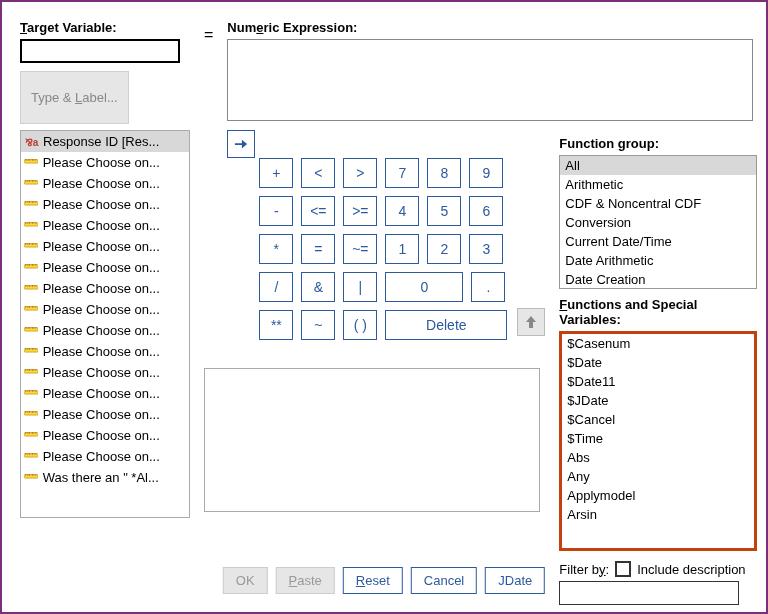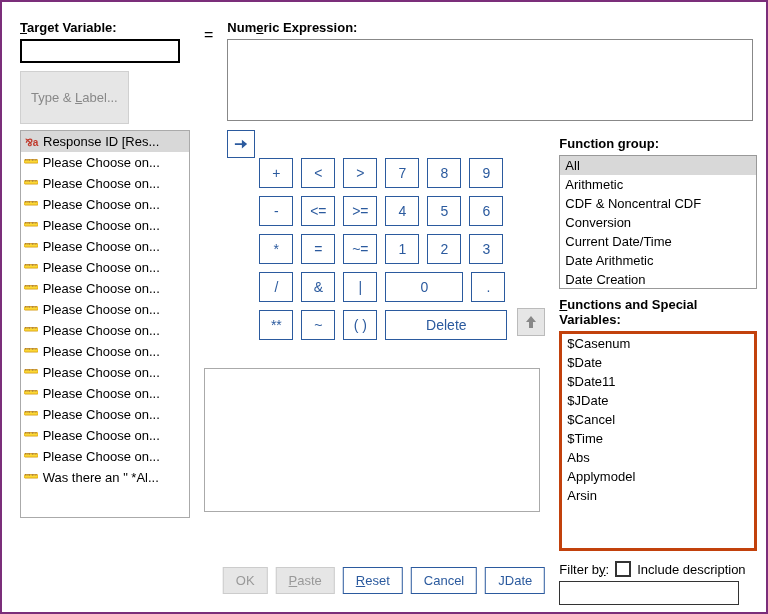--- a/index.html
+++ b/index.html
@@ -379,20 +379,21 @@
           </div>
         <div class="label" style="margin-top:8px"><span class="underline-letter">F</span>unctions and Special Variables:</div>
         <div class="fn-list" id="fnlist">
             <div class="fg-item">$Casenum</div>
             <div class="fg-item">$Date</div>
             <div class="fg-item">$Date11</div>
             <div class="fg-item">$JDate</div>
             <div class="fg-item">$Cancel</div>
             <div class="fg-item">$Time</div>
             <div class="fg-item">Abs</div>
+            <div class="fg-item">Any</div>
             <div class="fg-item">Applymodel</div>
             <div class="fg-item">Arsin</div>
           </div>
         <div class="filter-row">
           <span>Filter b<span class="underline-letter">y</span>:</span>
           <span class="chk"></span>
           <span>Include description</span>
         </div>
         <input id="filter-input" type="text" value="" style="">
       </div>

